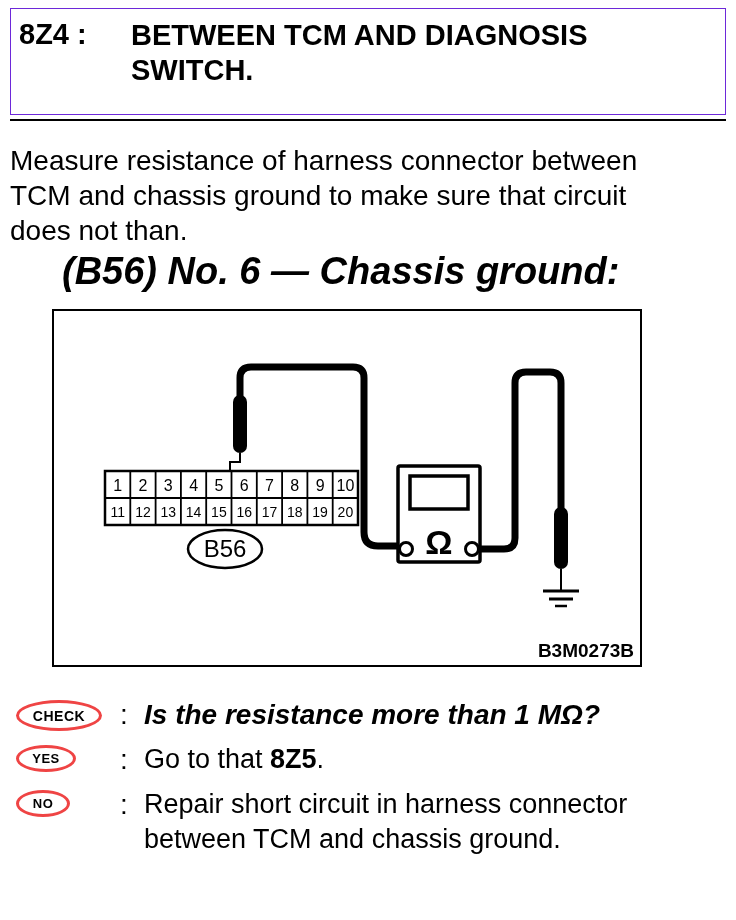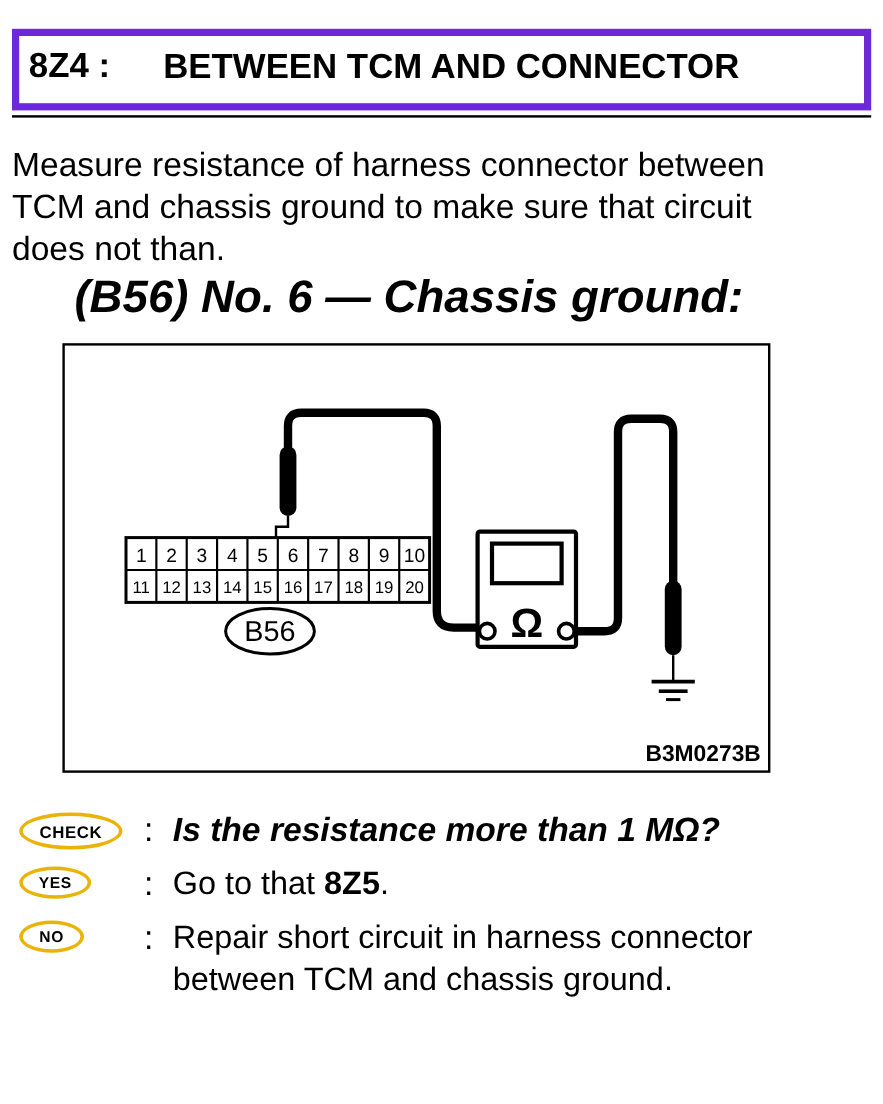--- a/index.html
+++ b/index.html
@@ -9,23 +9,23 @@
     height: 920px;
     background: #ffffff;
     color: #000;
     font-family: "Liberation Sans", sans-serif;
     overflow: hidden;
   }
   .page { width: 736px; height: 920px; position: relative; background: #fff; }
 
   
   .title-box {
-    margin: 24px 10px 0 10px;
-    border: 6px solid #6d28d9;
-    padding: 9px 10px 12px 8px;
+    margin: 8px 10px 0 10px;
+    border: 1px solid #6d28d9;
+    padding: 9px 10px 26px 8px;
     display: flex;
   }
   .step-id {
     width: 112px;
     flex-shrink: 0;
     font-weight: bold;
     font-size: 29px;
   }
   .title-lines { font-weight: bold; font-size: 29px; line-height: 35px; }
   .title-underline { height: 2px; background: #000; margin: 4px 10px 0 10px; }
@@ -67,21 +67,21 @@
     display: flex;
     align-items: flex-start;
     padding-left: 16px;
     margin-bottom: 10px;
   }
   .badge-col { width: 104px; flex-shrink: 0; padding-top: 3px; }
   .badge {
     display: inline-flex;
     align-items: center;
     justify-content: center;
-    border: 3px solid #eab308;
+    border: 3px solid #ef4444;
     border-radius: 50%;
     font-weight: bold;
     letter-spacing: 0.5px;
     background: #fff;
   }
   .badge-check { width: 86px; height: 31px; font-size: 14px; }
   .badge-yes   { width: 60px; height: 27px; font-size: 13px; }
   .badge-no    { width: 54px; height: 27px; font-size: 13px; }
   .colon { width: 24px; flex-shrink: 0; font-size: 28px; line-height: 35px; }
   .row-text { font-size: 27px; line-height: 35px; }
@@ -89,21 +89,22 @@
   .bold { font-weight: bold; }
 </style>
 </head>
 <body>
 
 <div class="page">
 
   <div class="title-box">
     <div class="step-id">8Z4 :</div>
     <div class="title-lines">
-      <div>BETWEEN TCM AND CONNECTOR</div>
+      <div>BETWEEN TCM AND DIAGNOSIS</div>
+      <div>SWITCH.</div>
     </div>
   </div>
   <div class="title-underline"></div>
 
   <div class="body-paragraph">
     <div>Measure resistance of harness connector between</div>
     <div>TCM and chassis ground to make sure that circuit</div>
     <div>does not than.</div>
   </div>
 

